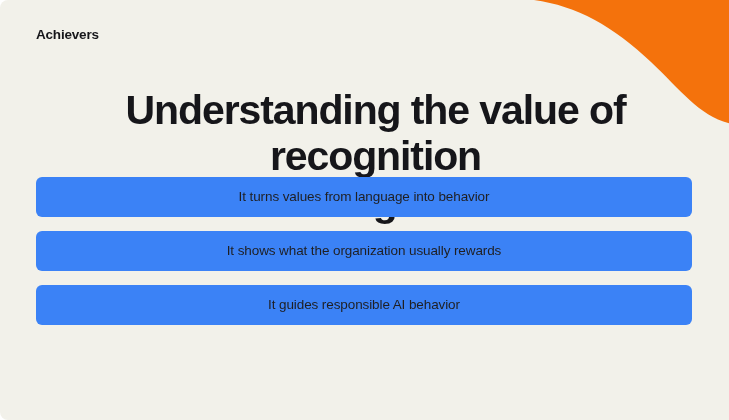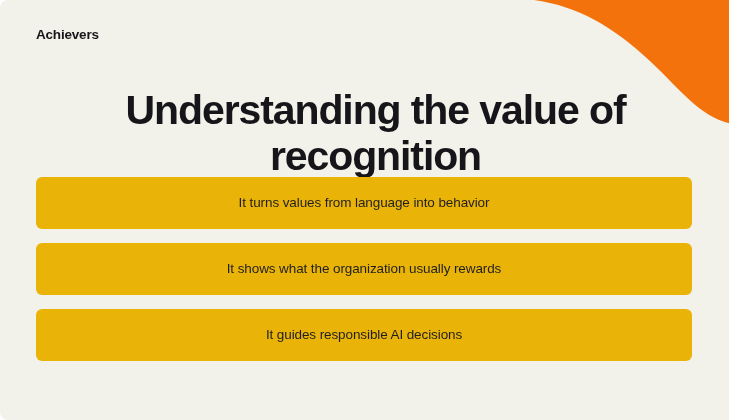--- a/index.html
+++ b/index.html
@@ -74,23 +74,23 @@
   .bars {
     position: absolute;
     left: 36px;
     top: 177px;
     width: 656px;
     display: flex;
     flex-direction: column;
     gap: 14px;
   }
   .bar {
-    height: 52px;
+    height: 40px;
     border-radius: 6px;
-    background: #eab308;
+    background: #3b82f6;
     display: flex;
     align-items: center;
     justify-content: center;
   }
   .bar-text {
     font-size: 13.5px;
     font-weight: normal;
     color: #1F1F22;
     letter-spacing: -0.1px;
     line-height: 1;
@@ -122,18 +122,18 @@
     <div class="bar">
       <span class="bar-text">It turns values from language into behavior</span>
     </div>
 
 
     <div class="bar">
       <span class="bar-text">It shows what the organization usually rewards</span>
     </div>
 
     <div class="bar">
-      <span class="bar-text">It guides responsible AI decisions</span>
+      <span class="bar-text">It guides responsible AI behavior</span>
     </div>
 
   </div>
 
 </div>
 
 </body></html>

